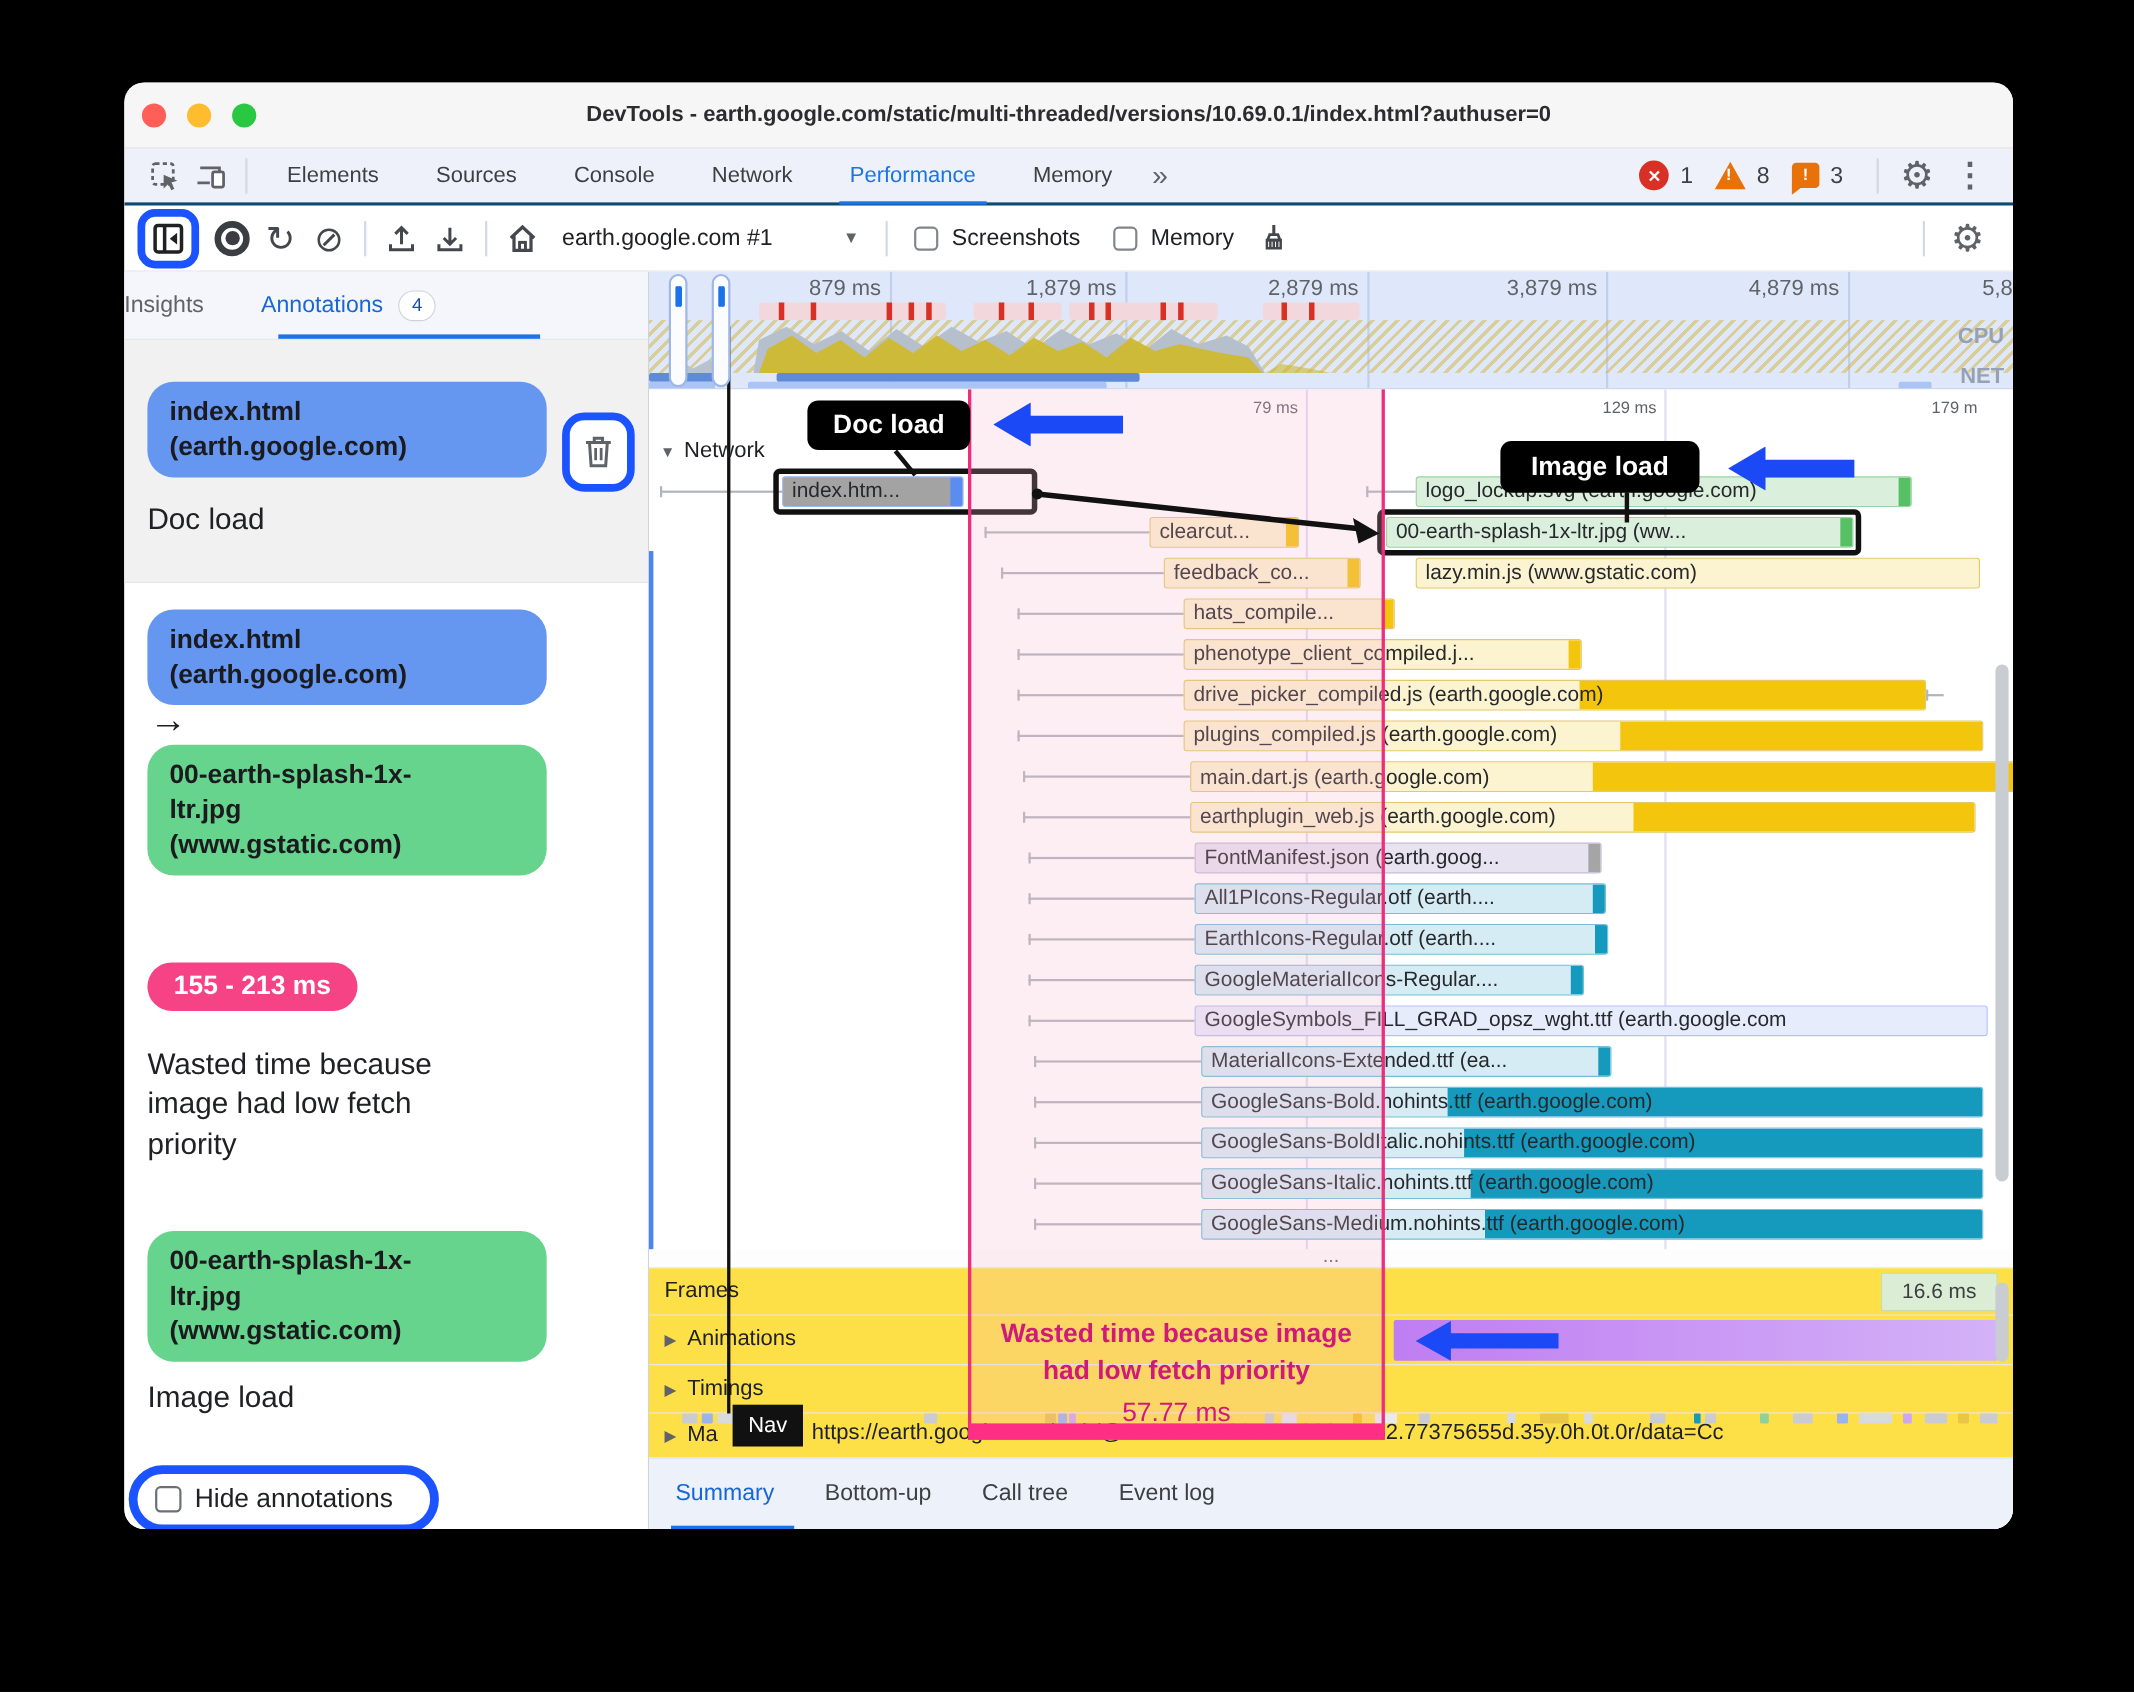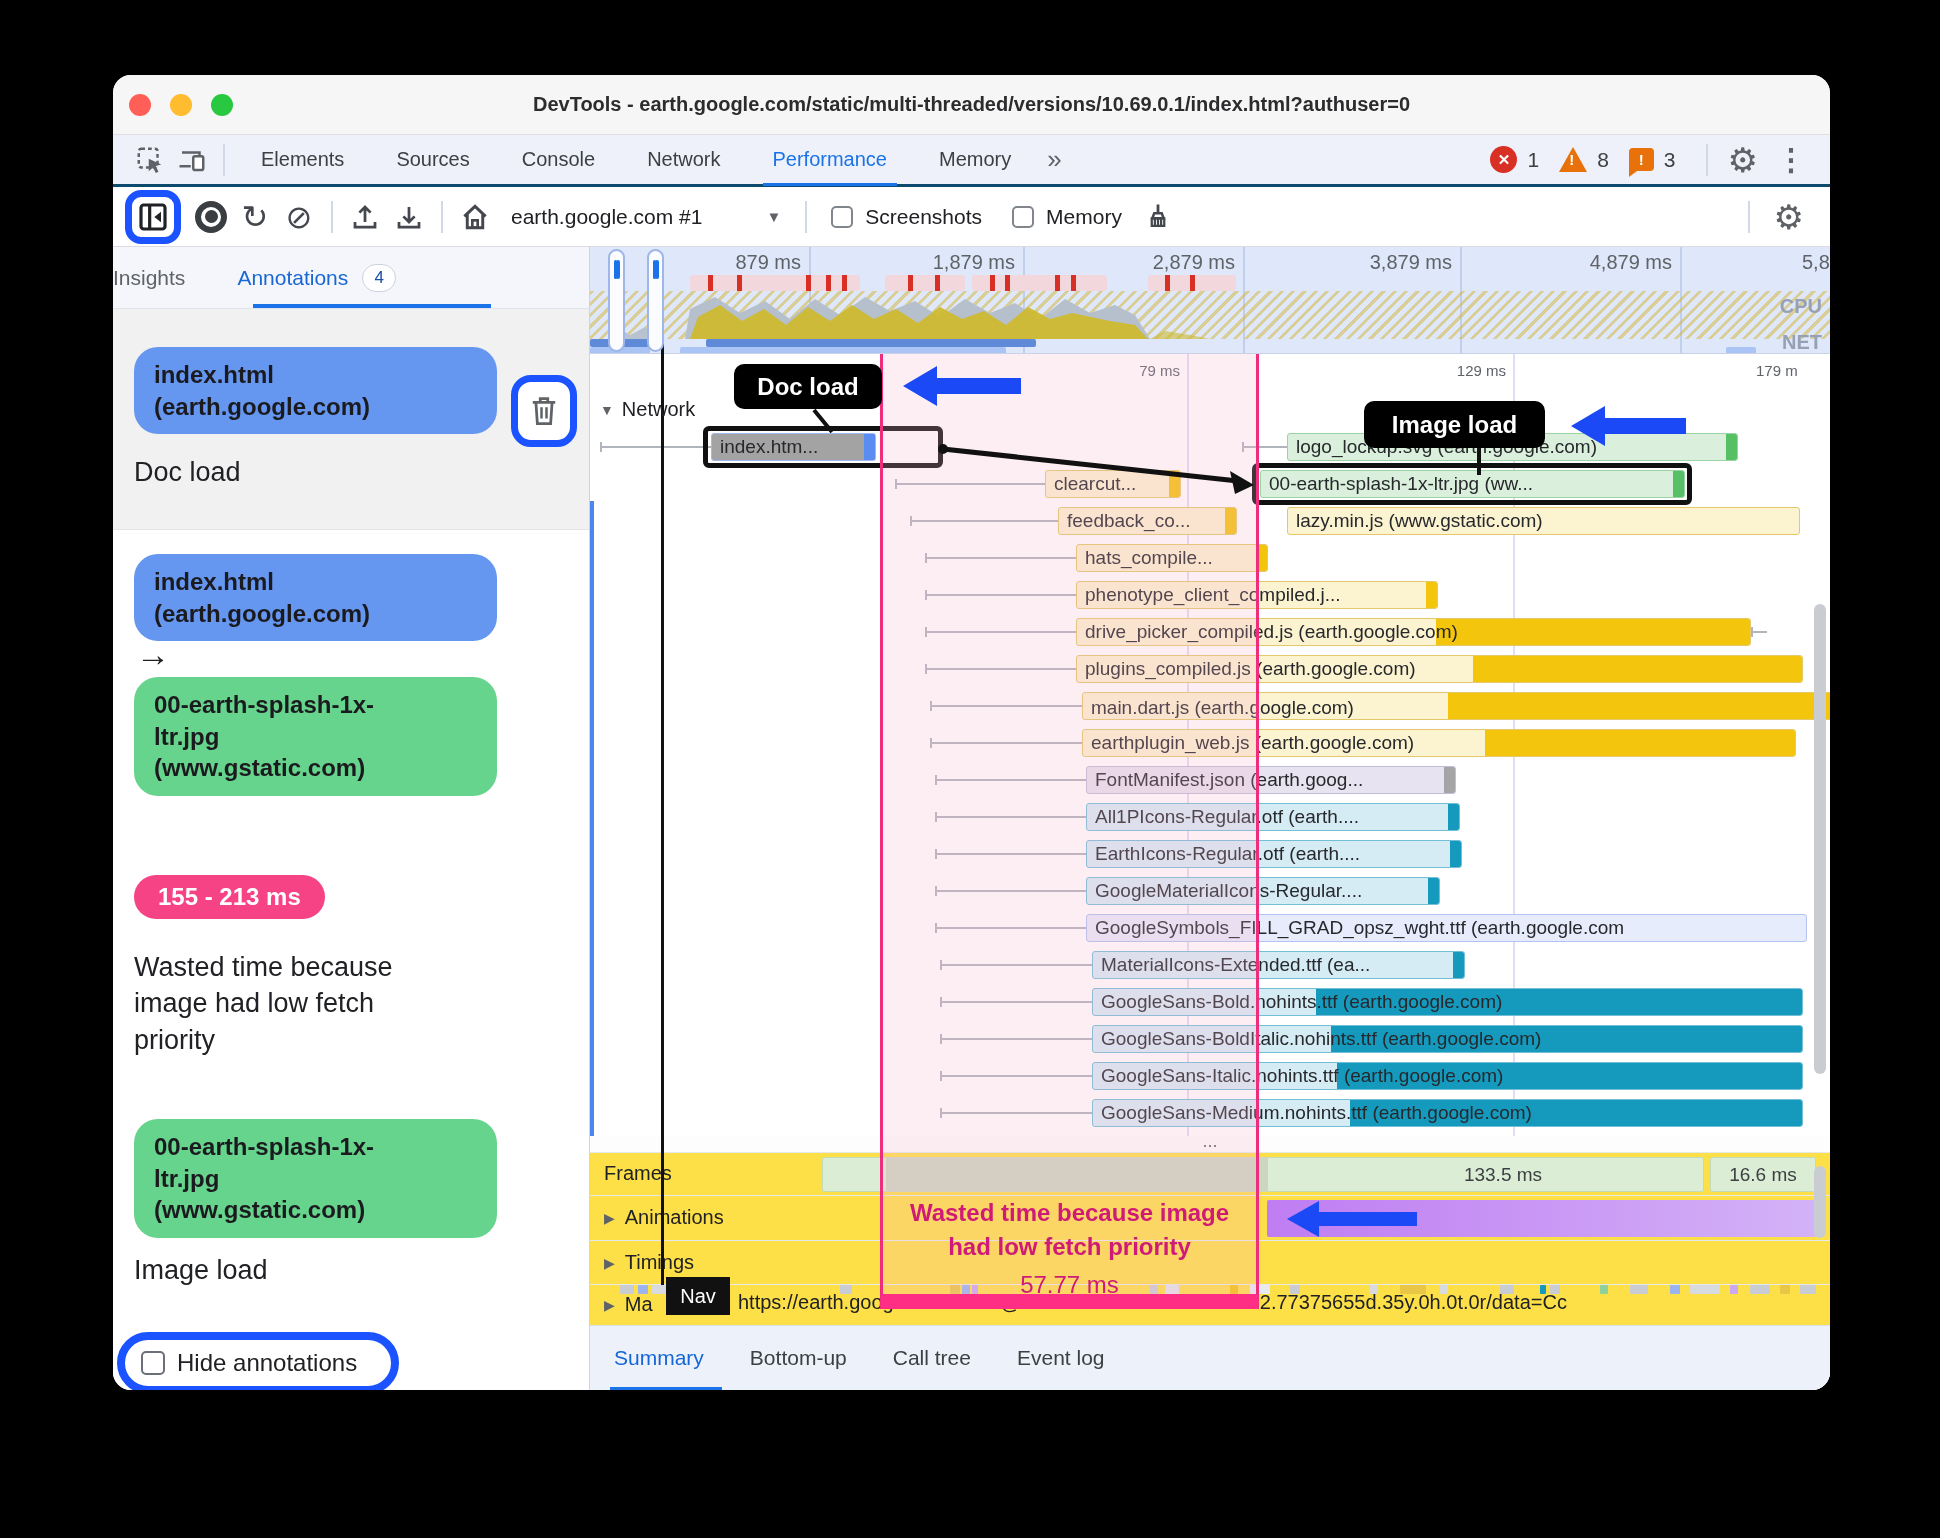--- a/index.html
+++ b/index.html
@@ -502,24 +502,20 @@
 
       <div class="ov-fill" style="top:107px;height:955px;"></div>
       <div class="ov-line" style="left:290px;top:107px;height:955px;"></div>
       <div class="ov-line" style="left:666px;top:107px;height:955px;"></div>
       <div class="blackline" style="left:71px;top:50px;height:988px;"></div>
 
       <div id="ellipsis-strip"><span>...</span></div>
 
       <div class="track-row" style="top:906px;height:43px;">
         <span class="track-lbl" style="top:9px;">Frames</span>
-        <div class="frame-seg" style="left:232px;top:4px;width:882px;height:35px;">
-          <div id="frame-inner"></div>
-          <span style="position:absolute;left:590px;width:180px;text-align:center;">133.5 ms</span>
-        </div>
         <div class="frame-seg" style="left:1120px;top:4px;width:106px;height:35px;">
           <span>16.6 ms</span>
         </div>
       </div>
 
       <div class="track-row" style="top:949px;height:45px;">
         <span class="track-lbl" style="top:10px;">
           <span class="tri">▶</span>
           <span>Animations</span>
         </span>

